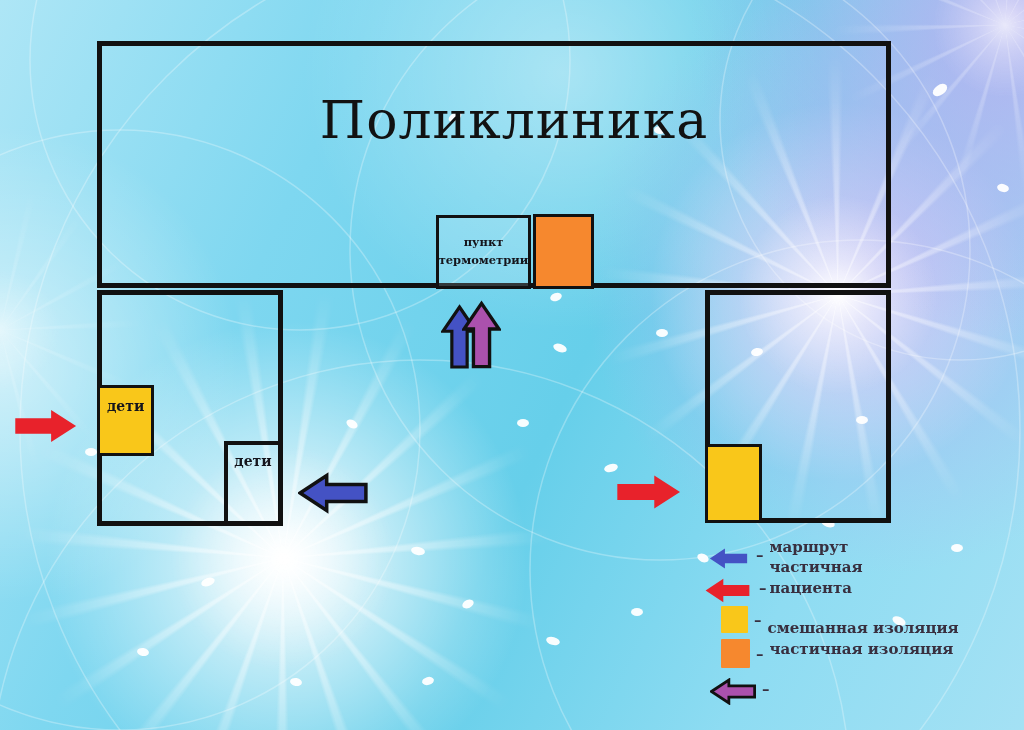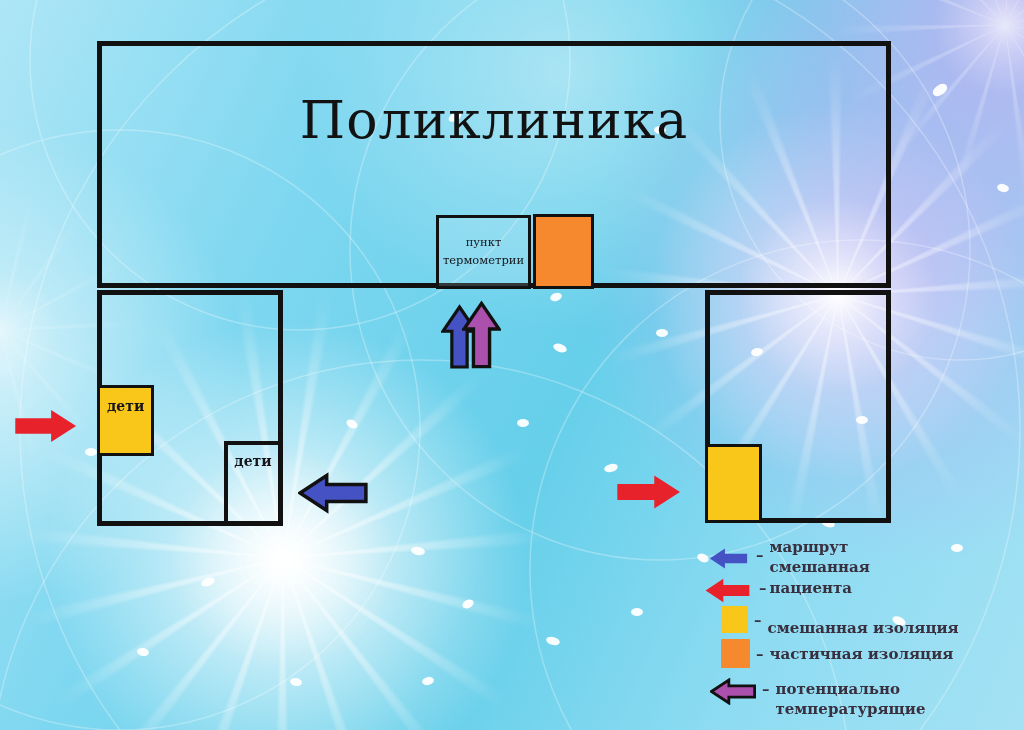--- a/index.html
+++ b/index.html
@@ -32,25 +32,25 @@
     background:repeating-conic-gradient(rgba(255,255,255,0) 0deg 10deg,rgba(255,255,255,.45) 11.5deg 13deg,rgba(255,255,255,0) 14.5deg 24deg);}
   .burst.b4{left:-150px;top:180px;width:300px;height:300px;opacity:.5;transform:rotate(22deg);
     background:repeating-conic-gradient(rgba(255,255,255,0) 0deg 11deg,rgba(255,255,255,.4) 12.5deg 14deg,rgba(255,255,255,0) 15.5deg 26deg);}
   .arcs{position:absolute;left:0;top:0;pointer-events:none;}
   
   .bld{position:absolute;border:5px solid #111;box-sizing:border-box;background:transparent;}
   .main-bld{left:97px;top:41px;width:794px;height:247px;}
   .left-bld{left:97px;top:290px;width:186px;height:236px;}
   .right-bld{left:705px;top:290px;width:186px;height:233px;}
   .title{position:absolute;left:97px;top:90px;width:794px;text-align:center;
-    font-size:52px;color:#121212;letter-spacing:1px;}
+    font-size:52px;color:#121212;letter-spacing:1px;padding-left:20px;}
   .thermo{position:absolute;left:436px;top:215px;width:95px;height:74px;
     border:3px solid #111;box-sizing:border-box;background:rgba(210,240,250,.18);
     display:flex;align-items:center;justify-content:center;text-align:center;
-    font-size:11.5px;font-weight:normal;color:#15151c;line-height:1.55;}
+    font-size:11.5px;font-weight:bold;color:#15151c;line-height:1.55;}
   .orange-box{position:absolute;left:533px;top:214px;width:61px;height:75px;
     border:3px solid #111;box-sizing:border-box;background:#f6882e;}
   .yellow-room{position:absolute;border:3px solid #111;box-sizing:border-box;background:#f9c71a;
     font-size:14px;font-weight:bold;color:#15151c;}
   .yr-left{left:97px;top:385px;width:57px;height:71px;padding:10px 0 0 7px;}
   .yr-right{left:705px;top:444px;width:57px;height:79px;}
   .small-room{position:absolute;left:224px;top:441px;width:58px;height:85px;
     border:4px solid #111;box-sizing:border-box;background:transparent;
     font-size:14px;font-weight:bold;color:#15151c;text-align:center;padding-top:8px;}
   
@@ -145,43 +145,42 @@
   </svg>
   <svg class="arr" style="left:462px;top:300px" width="39" height="70" viewBox="0 0 58 100">
     <polygon points="29,3 55,41 41,41 41,97 17,97 17,41 3,41" fill="#ab51ad" stroke="#111" stroke-width="5"></polygon>
   </svg>
 
   <div class="lgd-row" style="left:707px;top:537px">
     <svg width="43" height="23" viewBox="0 0 100 58" style="margin-top:10px">
       <polygon points="3,29 41,4 41,17 97,17 97,41 41,41 41,54" fill="#4452c4"></polygon>
     </svg>
     <span class="lgd-dash" style="margin-top:8px">–</span>
-    <span style="width:152px">маршрут смешанная пациента</span>
+    <span style="width:152px">маршрут частичная пациента</span>
   </div>
 
   <div class="lgd-row" style="left:702px;top:570px">
     <svg width="51" height="27" viewBox="0 0 100 58" style="margin-top:7px">
       <polygon points="3,29 41,4 41,17 97,17 97,41 41,41 41,54" fill="#e8222b"></polygon>
     </svg>
     <span class="lgd-dash" style="margin-top:8px">–</span>
   </div>
 
   <div class="lgd-row" style="left:721px;top:606px">
     <span class="lgd-sq" style="width:27px;height:27px;background:#f9c71a"></span>
     <span class="lgd-dash" style="margin-top:4px">–</span>
     <span style="margin-top:12px">смешанная изоляция</span>
   </div>
 
   <div class="lgd-row" style="left:721px;top:639px">
     <span class="lgd-sq" style="width:29px;height:29px;background:#f6882e"></span>
     <span class="lgd-dash" style="margin-top:5px">–</span>
-    <span style="margin-top:5px">частичная изоляция</span>
+    <span style="">частичная изоляция</span>
   </div>
 
   <div class="lgd-row" style="left:710px;top:674px">
     <svg width="46" height="27" viewBox="0 0 100 58" style="margin-top:4px">
       <polygon points="3,29 41,4 41,17 97,17 97,41 41,41 41,54" fill="#ab51ad" stroke="#111" stroke-width="6"></polygon>
     </svg>
     <span class="lgd-dash" style="margin-top:5px">–</span>
-    <span style="width:140px;margin-top:5px">потенциально температурящие</span>
   </div>
 
 </div>
 
 </body></html>

